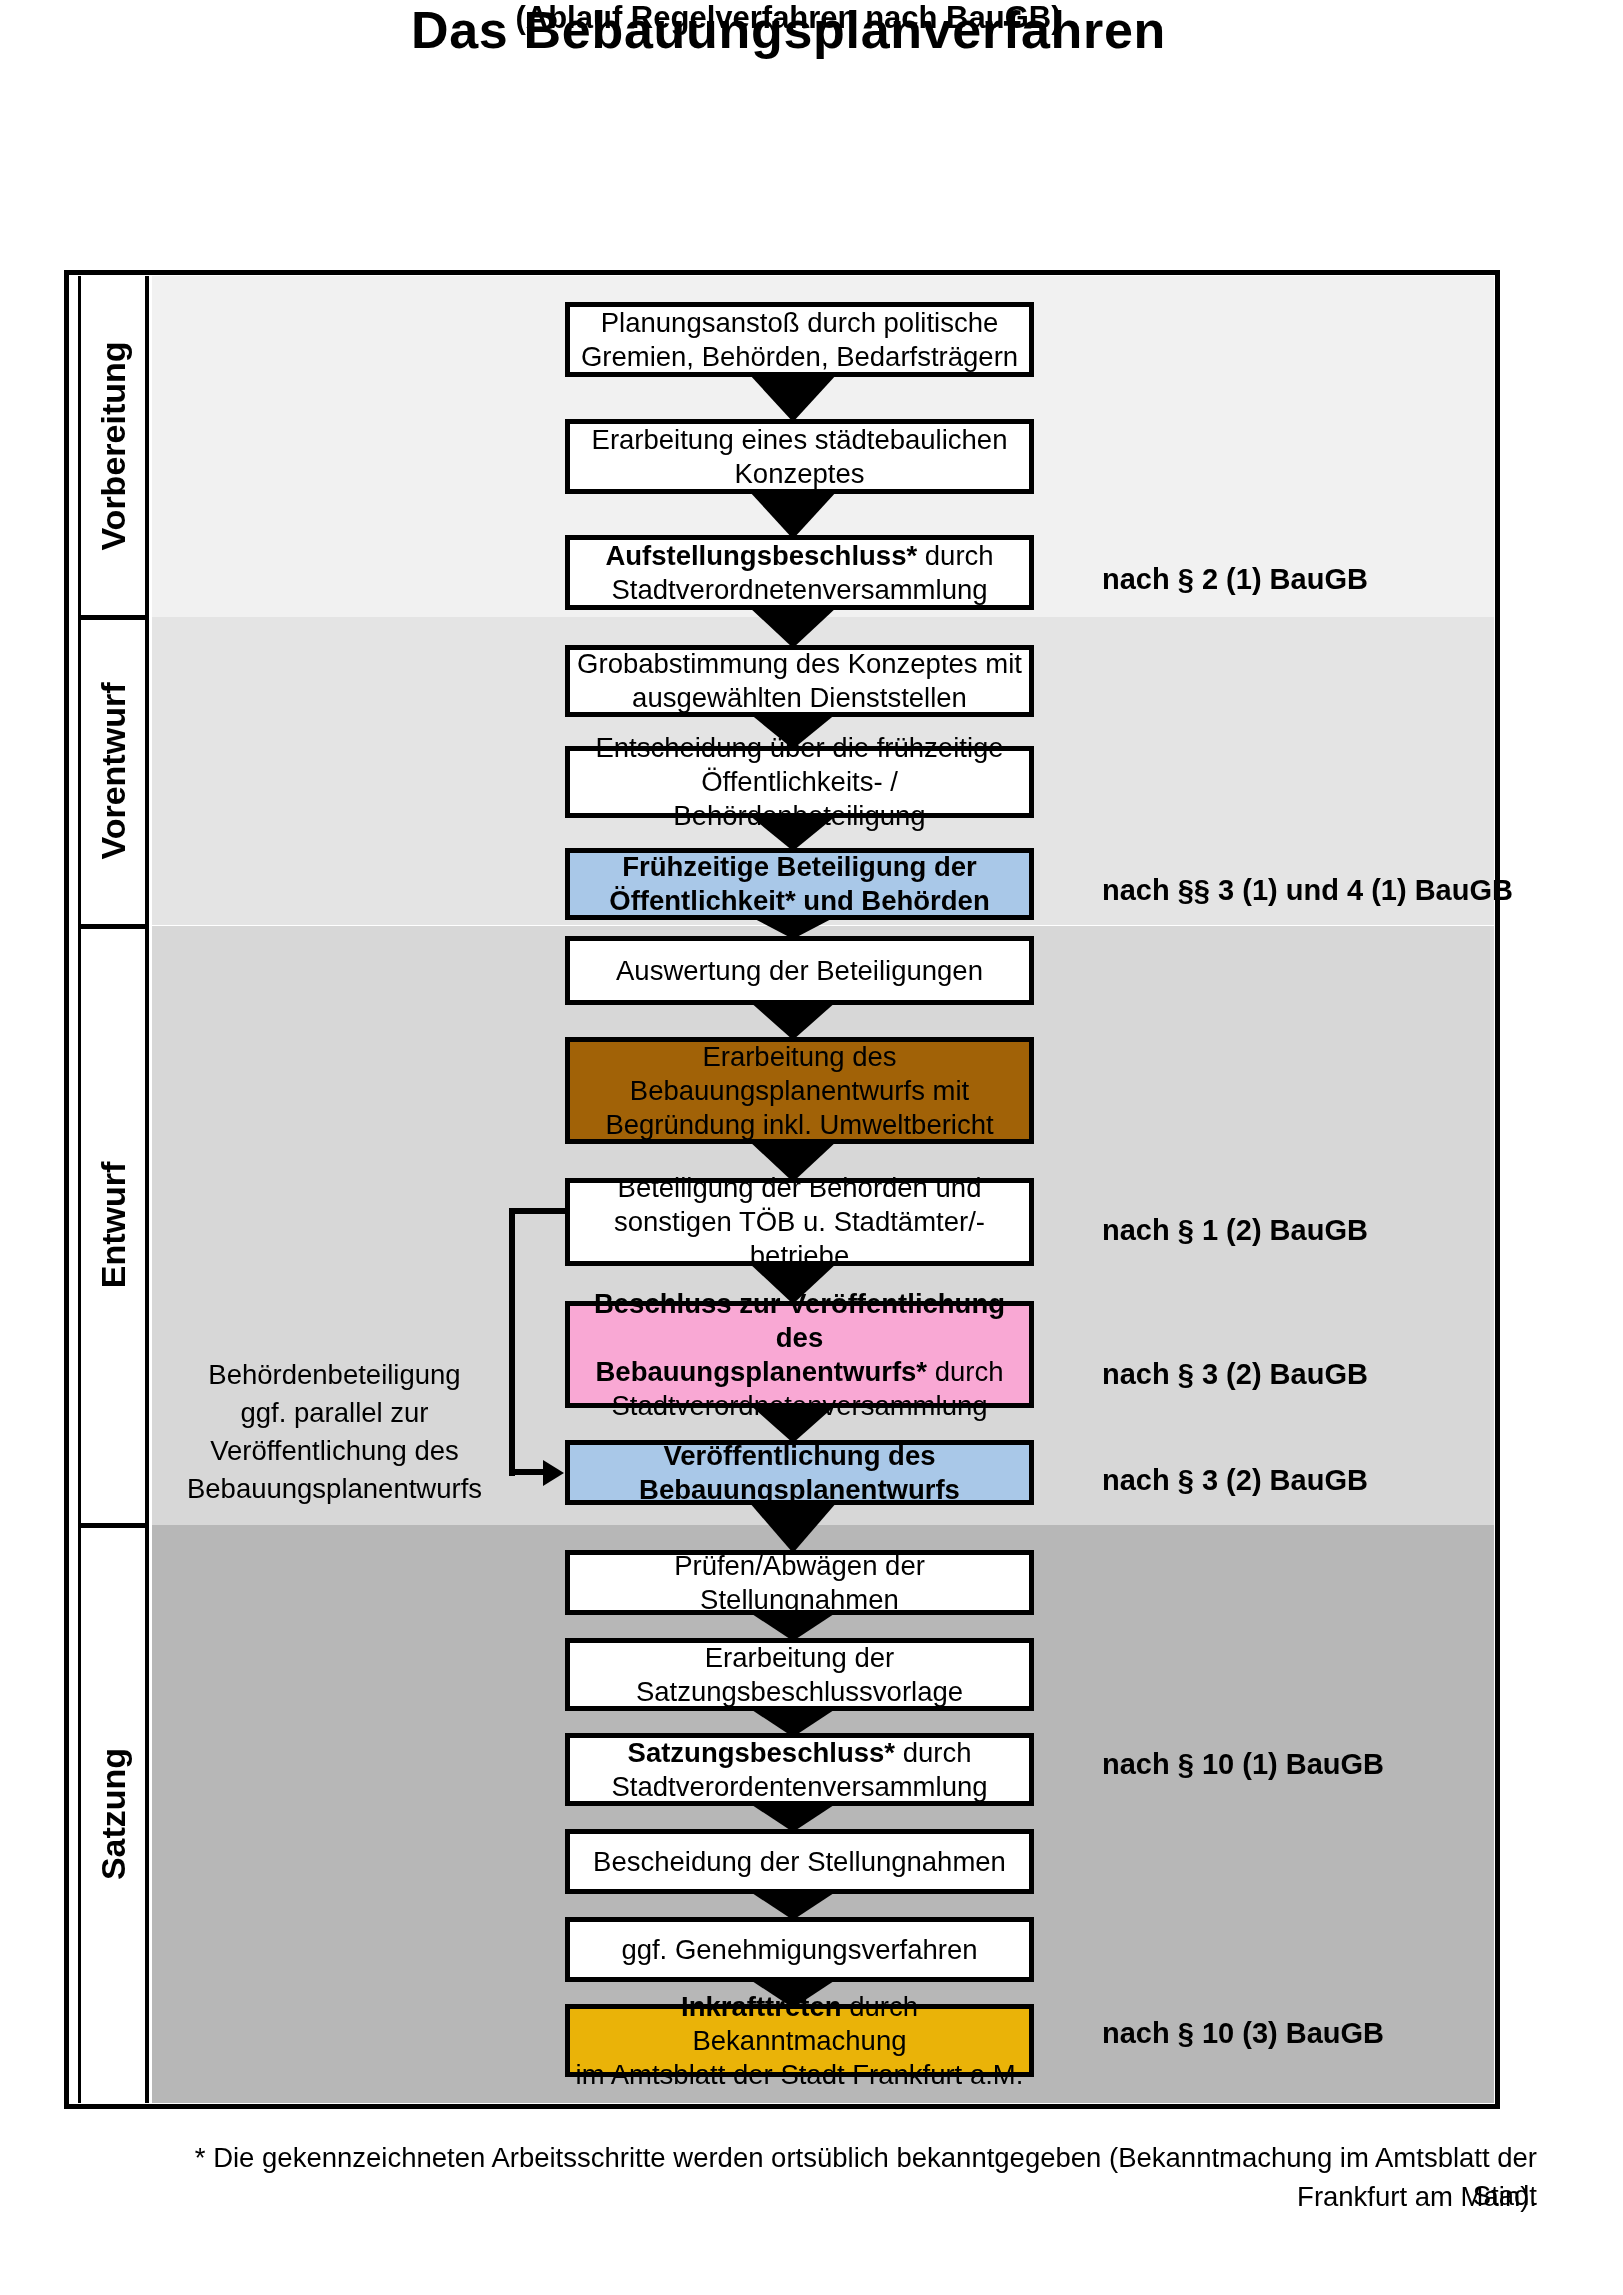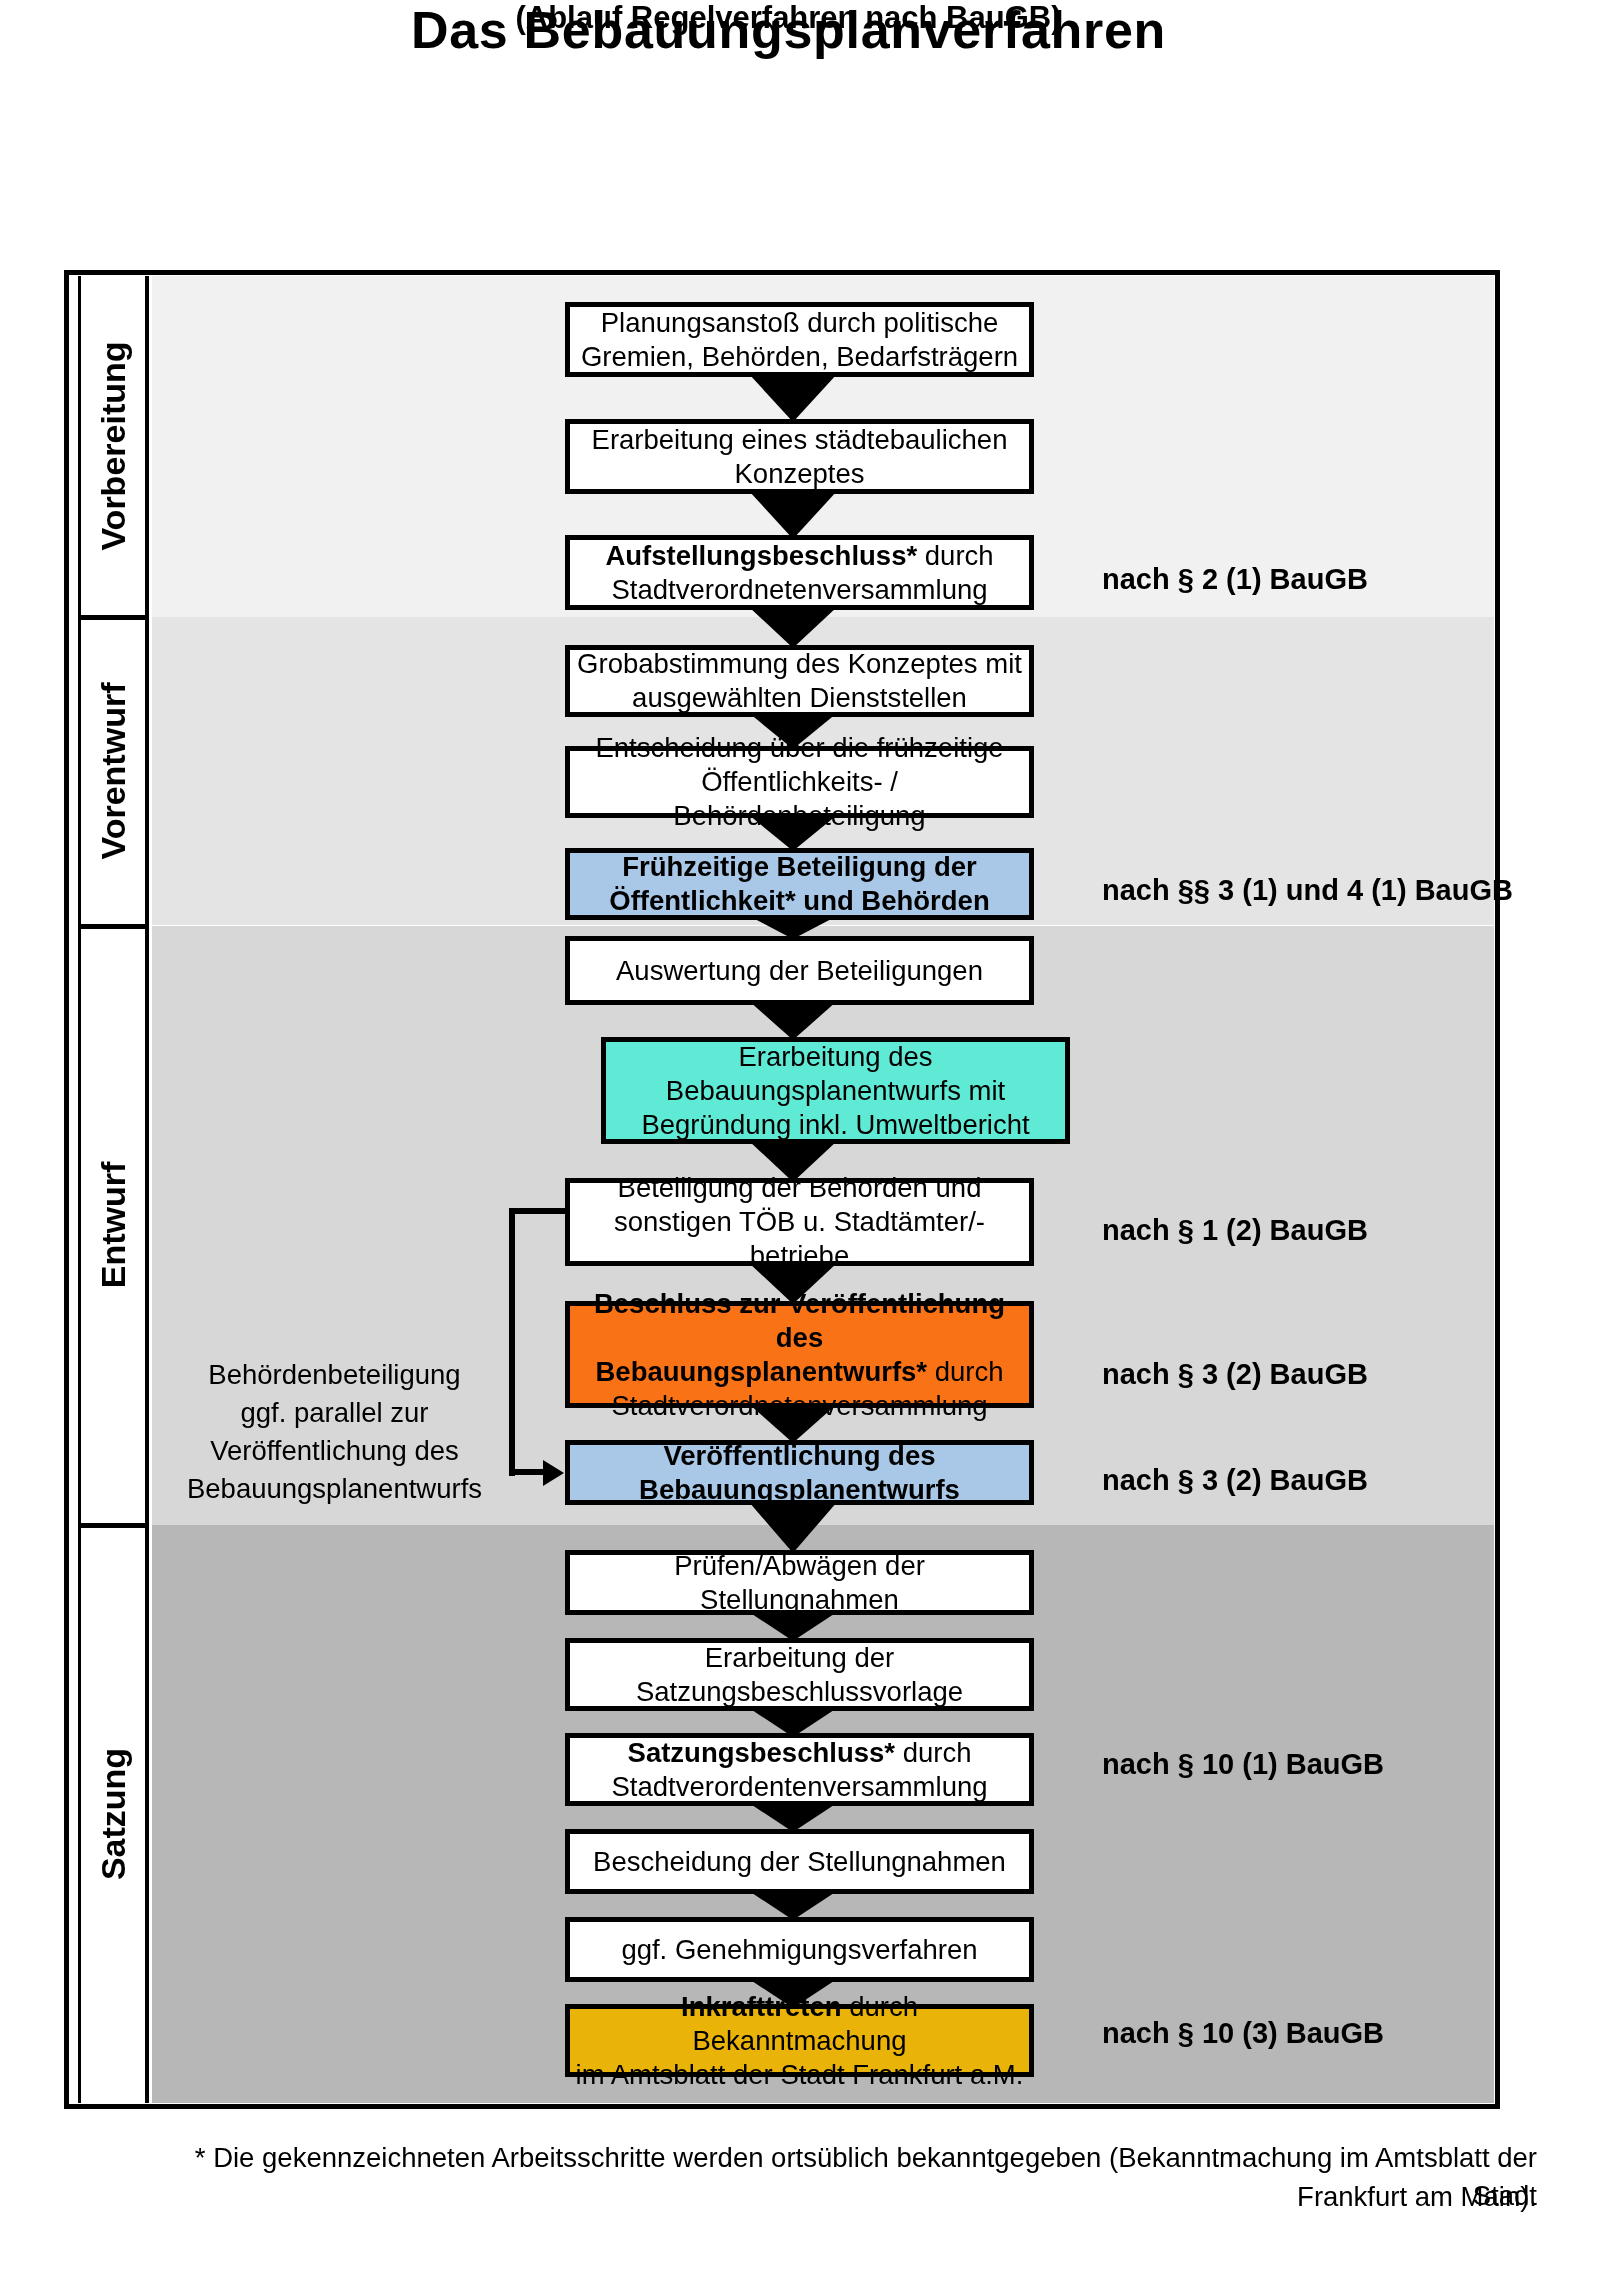--- a/index.html
+++ b/index.html
@@ -116,33 +116,33 @@
       <div class="abs flowbox" style="top: 848px; height: 72px; background: rgb(169, 200, 232);">
         <div><span class="b">Frühzeitige Beteiligung der</span></div>
         <div><span class="b">Öffentlichkeit* und Behörden</span></div>
       </div>
       <div class="abs arrow" style="top: 916px; border-top: 23px solid rgb(0, 0, 0);"></div>
       <div class="abs ref" style="top: 872px;">nach §§ 3 (1) und 4 (1) BauGB</div>
       <div class="abs flowbox" style="top: 936px; height: 69px; background: rgb(255, 255, 255);">
         <div><span>Auswertung der Beteiligungen</span></div>
       </div>
       <div class="abs arrow" style="top: 1001px; border-top: 39px solid rgb(0, 0, 0);"></div>
-      <div class="abs flowbox" style="top: 1037px; height: 107px; background: #5eead4; margin-left: 36px;">
+      <div class="abs flowbox" style="top: 1037px; height: 107px; background: #a16207;">
         <div><span>Erarbeitung des</span></div>
         <div><span>Bebauungsplanentwurfs mit</span></div>
         <div><span>Begründung inkl. Umweltbericht</span></div>
       </div>
       <div class="abs arrow" style="top: 1141px; border-top: 41px solid rgb(0, 0, 0);"></div>
       <div class="abs flowbox" style="top: 1178px; height: 88px; background: rgb(255, 255, 255);">
         <div><span>Beteiligung der Behörden und</span></div>
         <div><span>sonstigen TÖB u. Stadtämter/-betriebe</span></div>
       </div>
       <div class="abs arrow" style="top: 1263px; border-top: 41px solid rgb(0, 0, 0);"></div>
       <div class="abs ref" style="top: 1212px;">nach § 1 (2) BauGB</div>
-      <div class="abs flowbox" style="top: 1301px; height: 107px; background: #f97316;">
+      <div class="abs flowbox" style="top: 1301px; height: 107px; background: #f9a8d4;">
         <div><span class="b">Beschluss zur Veröffentlichung des</span></div>
         <div><span class="b">Bebauungsplanentwurfs*</span><span> durch</span></div>
         <div><span>Stadtverordnetenversammlung</span></div>
       </div>
       <div class="abs arrow" style="top: 1404px; border-top: 39px solid rgb(0, 0, 0);"></div>
       <div class="abs ref" style="top: 1356px;">nach § 3 (2) BauGB</div>
       <div class="abs flowbox" style="top: 1440px; height: 65px; background: rgb(169, 200, 232);">
         <div><span class="b">Veröffentlichung des</span></div>
         <div><span class="b">Bebauungsplanentwurfs</span></div>
       </div>

